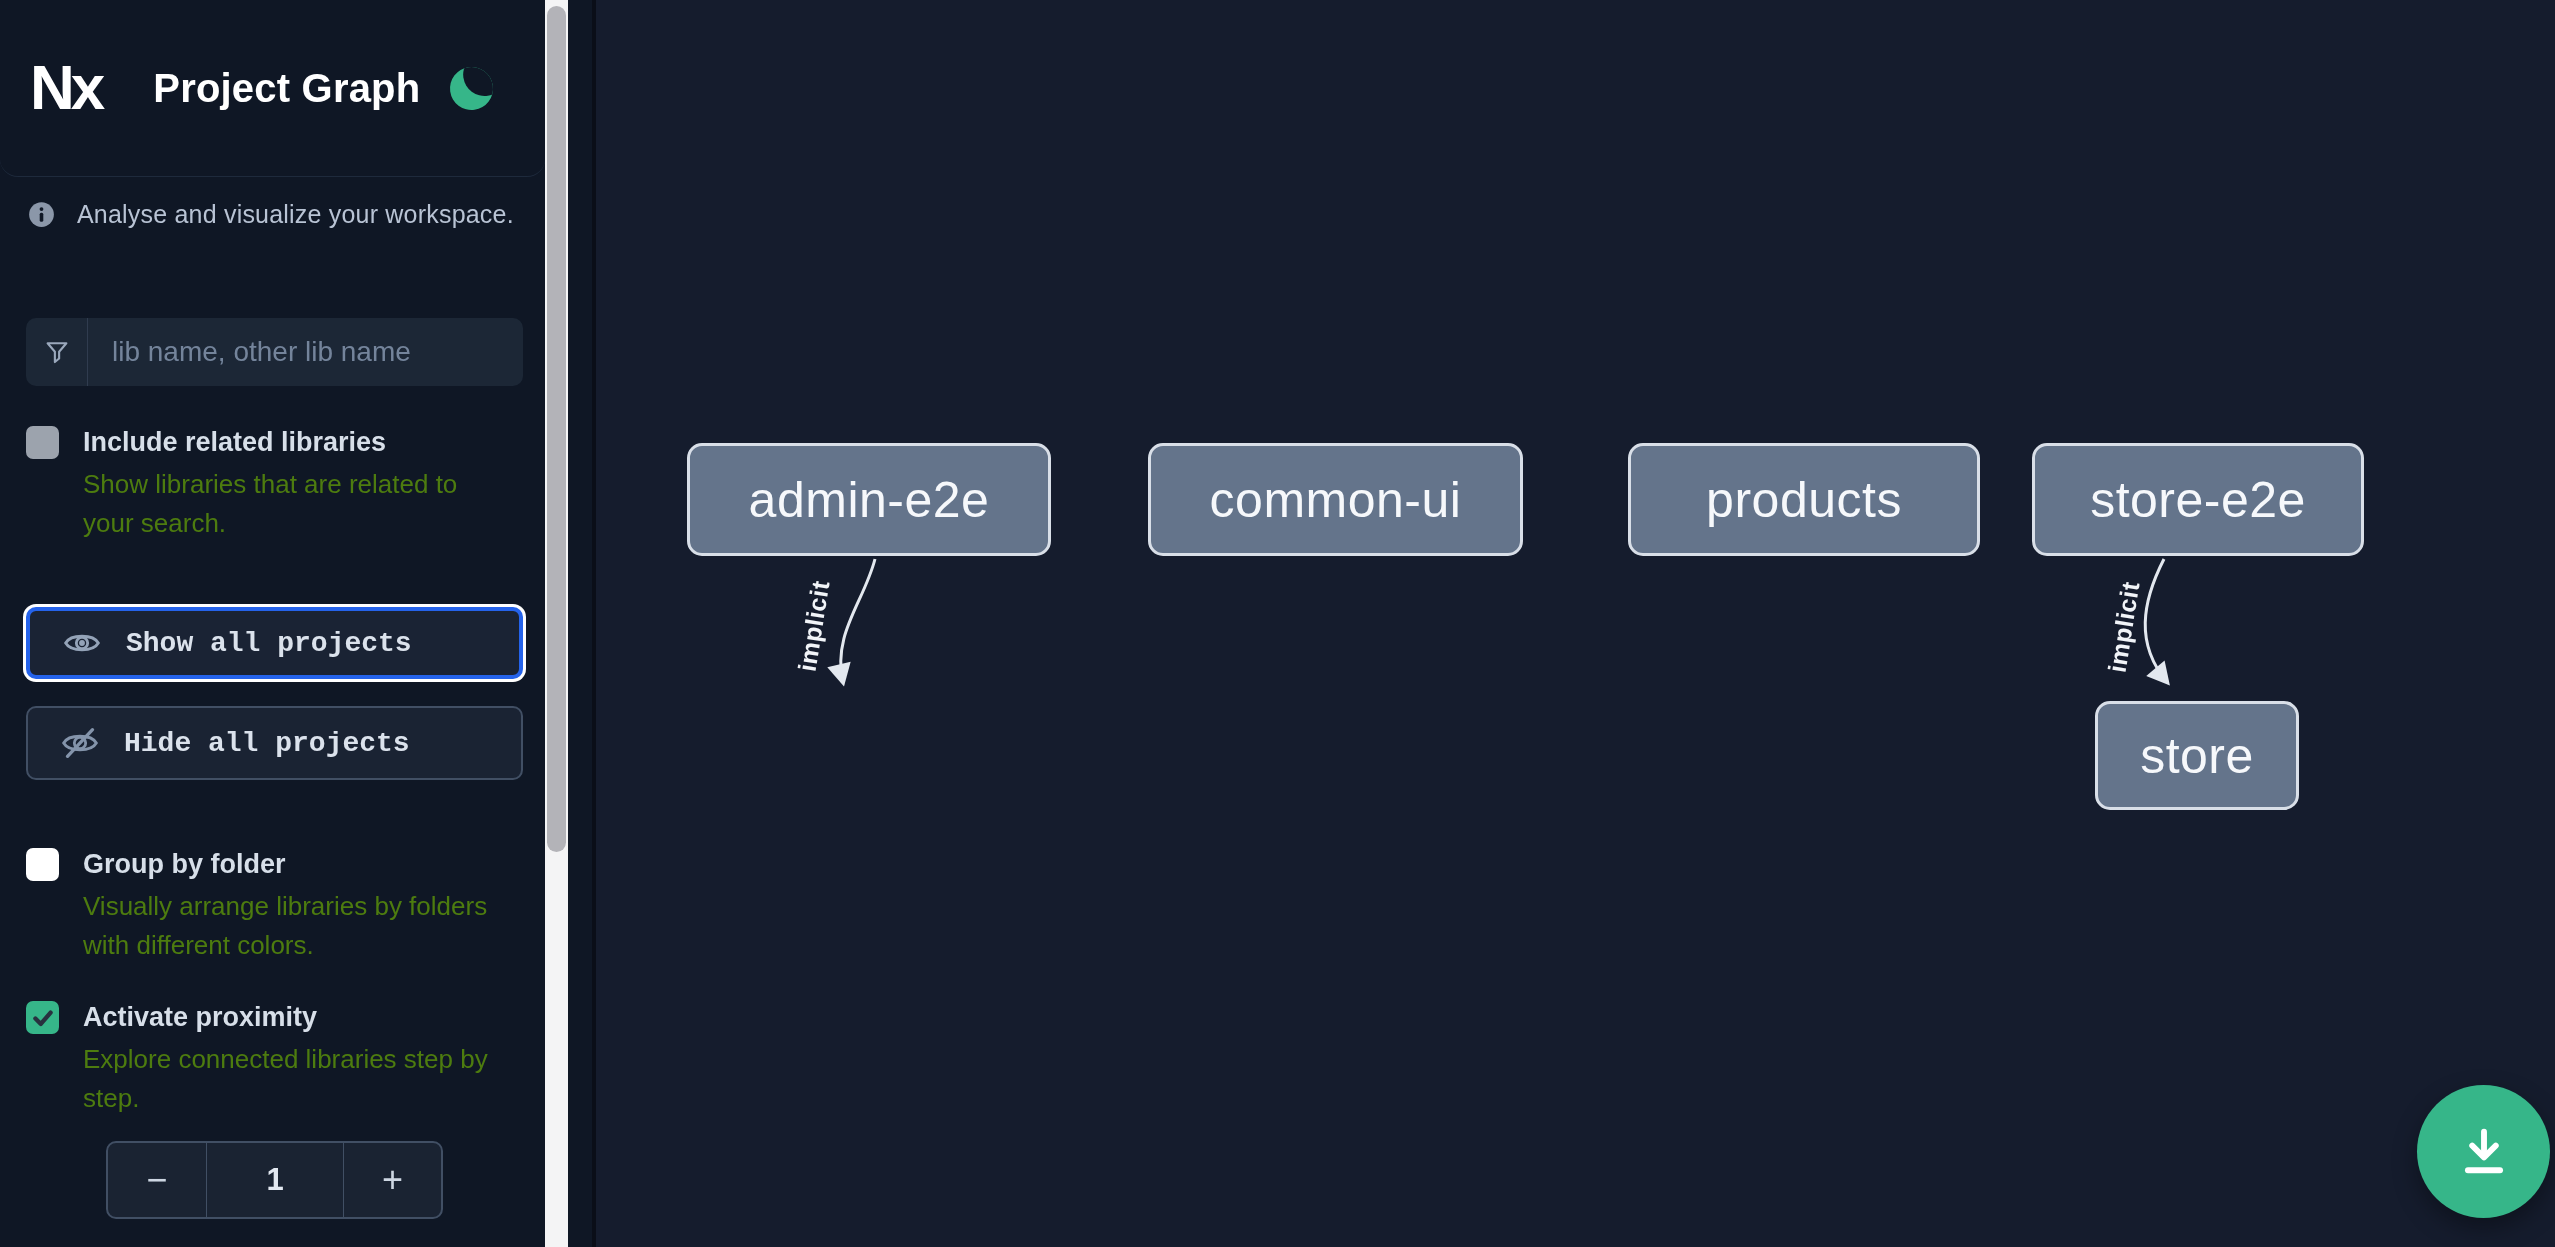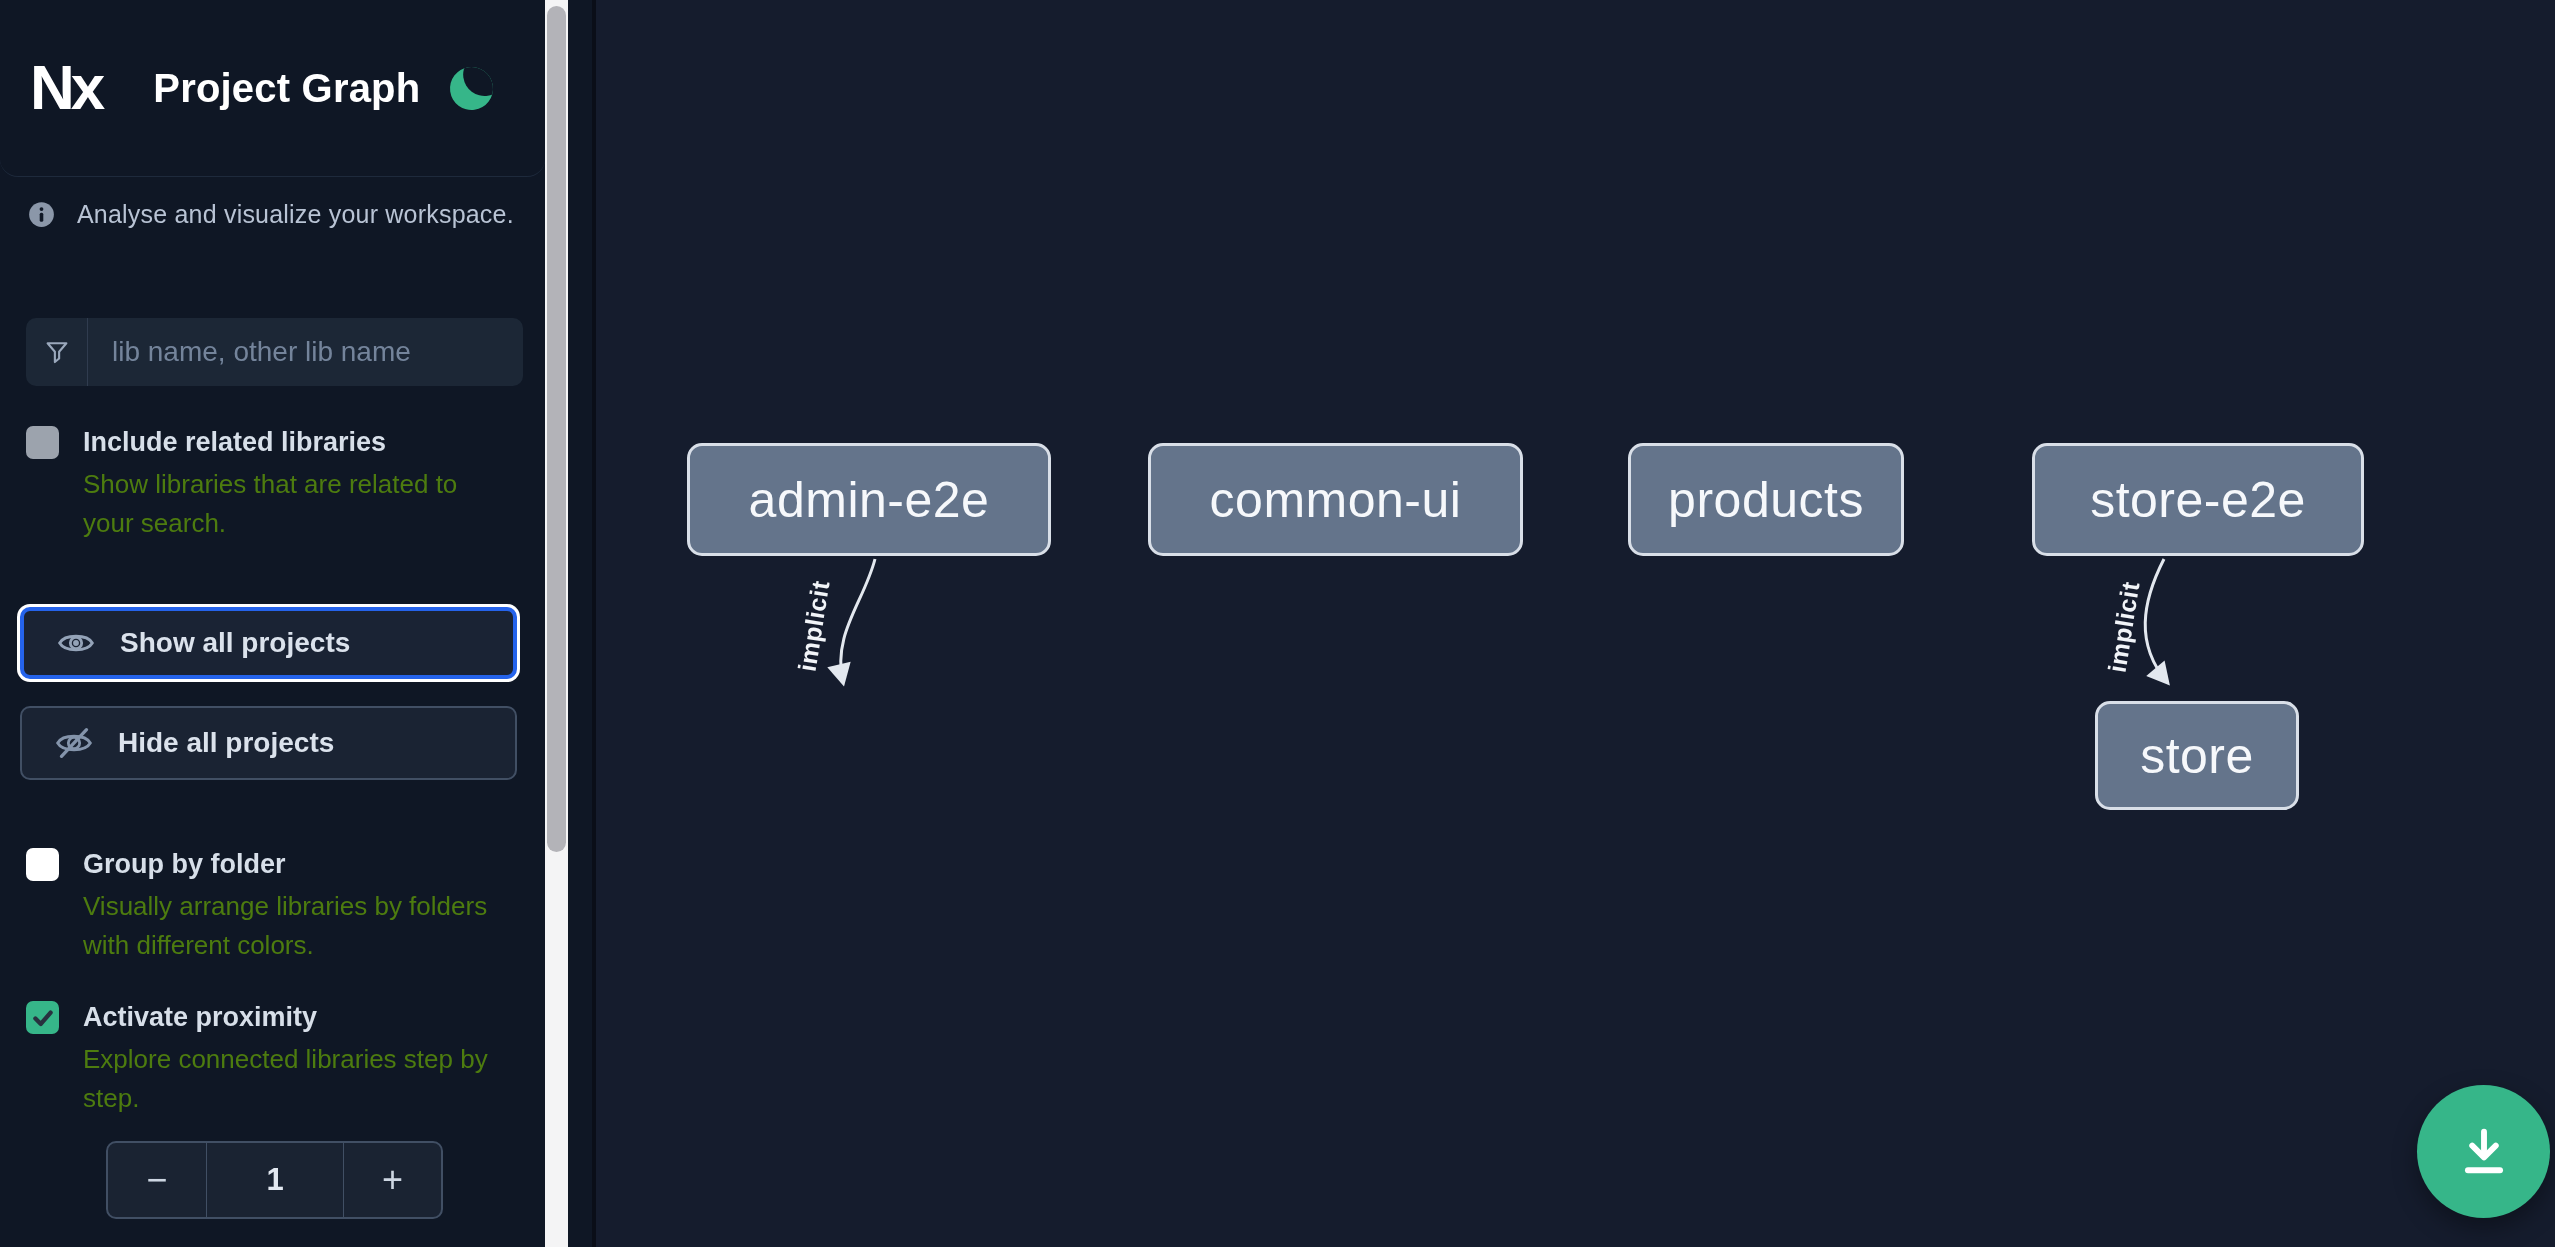--- a/index.html
+++ b/index.html
@@ -70,24 +70,24 @@
   .checkbox.gray  { background:#9ca3ad; }
   .checkbox.white { background:#ffffff; }
   .checkbox.check-green { background:#9ca3ad; }
   .checkbox .tick { display:none; width:26px; height:26px; }
   .checkbox.checked { background:var(--accent-green,#36b689); }
   .checkbox.checked .tick { display:block; }
   .option-label { color:#d7dfe9; font-size:27px; font-weight:700; line-height:36px; }
   .option-desc  { color:#4d7c0f; font-size:26px; line-height:39px; margin-top:5px; width:428px; }
 
   .sb-btn {
-    position:absolute; left:20px; width:497px; height:74px;
+    position:absolute; left:26px; width:497px; height:74px;
     background:#1a2333; border:2px solid #414f64; border-radius:10px;
     display:flex; align-items:center; padding-left:32px; gap:24px;
-    cursor:pointer; font-family:Liberation Sans, sans-serif;
+    cursor:pointer; font-family:Liberation Mono, monospace;
   }
   .sb-btn .label { color:#dbe2ec; font-size:28px; font-weight:600; }
   .sb-btn.focused {
     border:4px solid var(--focus-blue,#2563eb);
     box-shadow:0 0 0 3px #ffffff;
     background:#1a2334;
   }
 
   .stepper {
     position:absolute; left:106px; top:1141px; width:337px; height:78px;
@@ -238,21 +238,21 @@
       <marker id="arrowhead" markerWidth="9" markerHeight="9" refX="6.5" refY="4.5" orient="auto">
         <path d="M0.5,0.5 L8,4.5 L0.5,8.5 Z" fill="#e3e8ef"></path>
       </marker>
     </defs>
     <path class="edge-path" d="M279,559 C268,602 236,634 247,682" marker-end="url(#arrowhead)"></path>
     <path class="edge-path" d="M1568,559 C1546,602 1539,644 1571,682" marker-end="url(#arrowhead)"></path>
   </svg>
 
   <div class="graph-node" style="left:91px;  top:443px; width:364px; height:113px">admin-e2e</div>
   <div class="graph-node" style="left:552px; top:443px; width:375px; height:113px">common-ui</div>
-  <div class="graph-node" style="left:1032px;top:443px; width:276px; height:113px">products</div>
+  <div class="graph-node" style="left:1032px;top:443px; width:352px; height:113px">products</div>
   <div class="graph-node" style="left:1436px;top:443px; width:332px; height:113px">store-e2e</div>
   <div class="graph-node" style="left:1499px;top:701px; width:204px; height:109px">store</div>
 
   <div class="edge-label" style="left:218px;  top:626px">implicit</div>
   <div class="edge-label" style="left:1528px; top:627px">implicit</div>
 
   <button class="fab">
     <svg width="60" height="60" viewBox="0 0 56 56" fill="none" stroke="#ffffff" stroke-width="5.5" stroke-linecap="round" stroke-linejoin="round">
       <line x1="28" y1="9" x2="28" y2="30"></line>
       <polyline points="17,22 28,33 39,22"></polyline>

